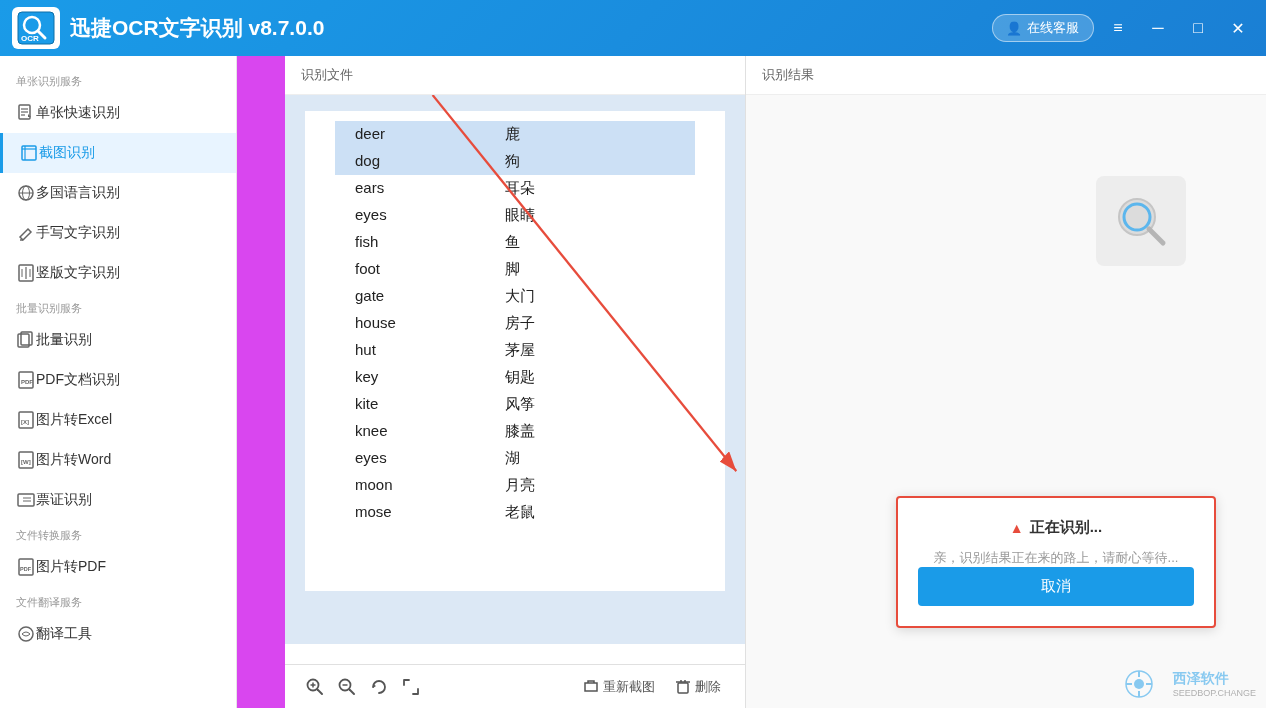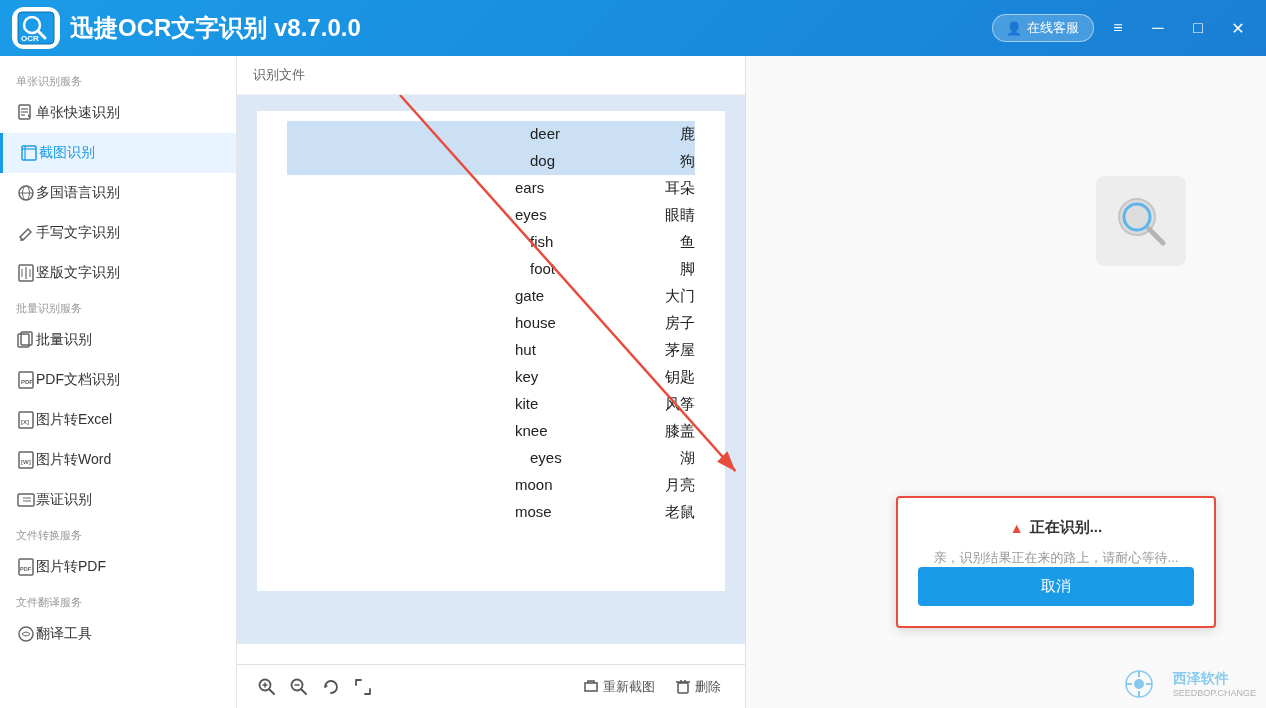--- a/index.html
+++ b/index.html
@@ -11,30 +11,30 @@
       height: 56px;
       display: flex;
       align-items: center;
       padding: 0 12px;
       color: white;
     }
     .title-bar-logo {
       width: 48px;
       height: 42px;
       background: white;
-      border-radius: 12px;
+      border-radius: 6px;
       display: flex;
       align-items: center;
       justify-content: center;
       margin-right: 10px;
       flex-shrink: 0;
     }
     .title-bar-logo svg { width: 38px; height: 34px; }
     .title-bar-title {
-      font-size: 24px;
+      font-size: 21px;
       font-weight: bold;
       color: white;
       flex: 1;
     }
     .title-bar-controls {
       display: flex;
       align-items: center;
       gap: 8px;
     }
     .btn-service {
@@ -100,21 +100,22 @@
       align-items: center;
       justify-content: center;
       flex-shrink: 0;
     }
 
     
     .content-area {
       flex: 1;
       display: flex;
       flex-direction: column;
-      background: #fef9c3;
+      background: #d946ef;
+      padding-left: 48px;
     }
 
     
     .panels {
       flex: 1;
       display: flex;
       gap: 0;
     }
 
     
@@ -138,21 +139,20 @@
       flex: 1;
       background: #dce8f5;
       position: relative;
       overflow: hidden;
     }
     .word-table-row {
       display: flex;
       padding: 4px 0;
       font-size: 15px;
       color: #222;
-      justify-content: flex-end;
     }
     .word-table-row.highlight {
       background: #cce0f5;
     }
     .word-en {
       width: 150px;
       padding-left: 20px;
     }
     .word-cn {
       padding-left: 20px;
@@ -578,20 +578,21 @@
                 <line x1="1" y1="3" x2="15" y2="3" stroke="#555" stroke-width="1.5"></line>
                 <line x1="6" y1="3" x2="6" y2="1" stroke="#555" stroke-width="1.5"></line>
                 <line x1="10" y1="3" x2="10" y2="1" stroke="#555" stroke-width="1.5"></line>
               </svg>
             <span>删除</span>
           </div>
         </div>
       </div>
 
       <div class="right-panel">
+        <div class="panel-header">识别结果</div>
 
         <div class="right-panel-icon">
           <svg width="60" height="60" viewBox="0 0 60 60">
             <circle cx="26" cy="26" r="18" fill="#d0d0d0" stroke="#b0b0b0" stroke-width="2"></circle>
             <circle cx="26" cy="26" r="13" fill="none" stroke="#1a9be8" stroke-width="3"></circle>
             <line x1="38" y1="38" x2="52" y2="52" stroke="#999" stroke-width="5" stroke-linecap="round"></line>
           </svg>
         </div>
 
         <div class="loading-dialog">

